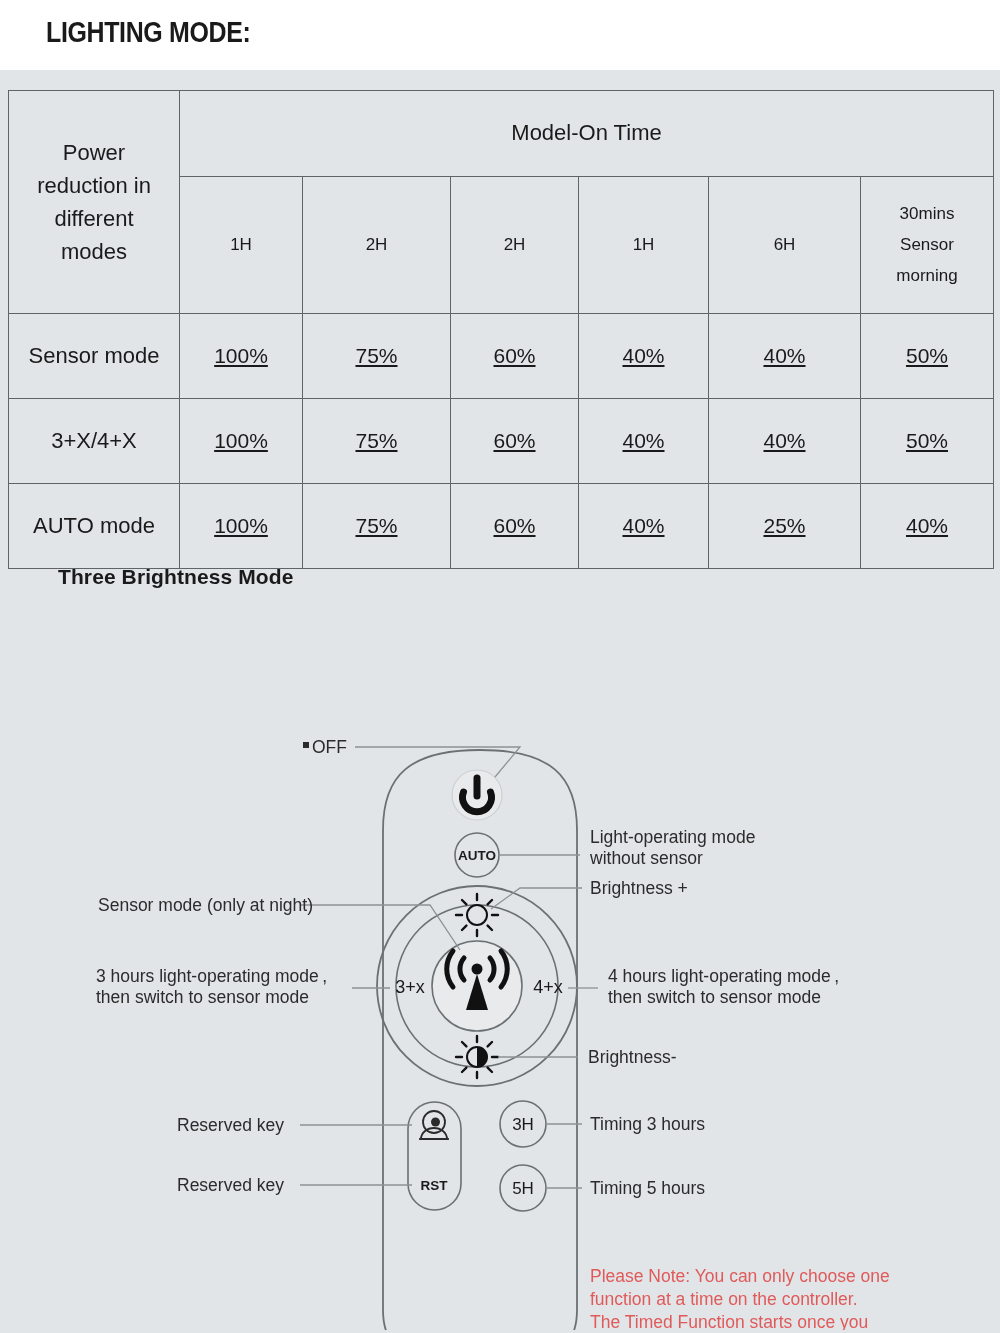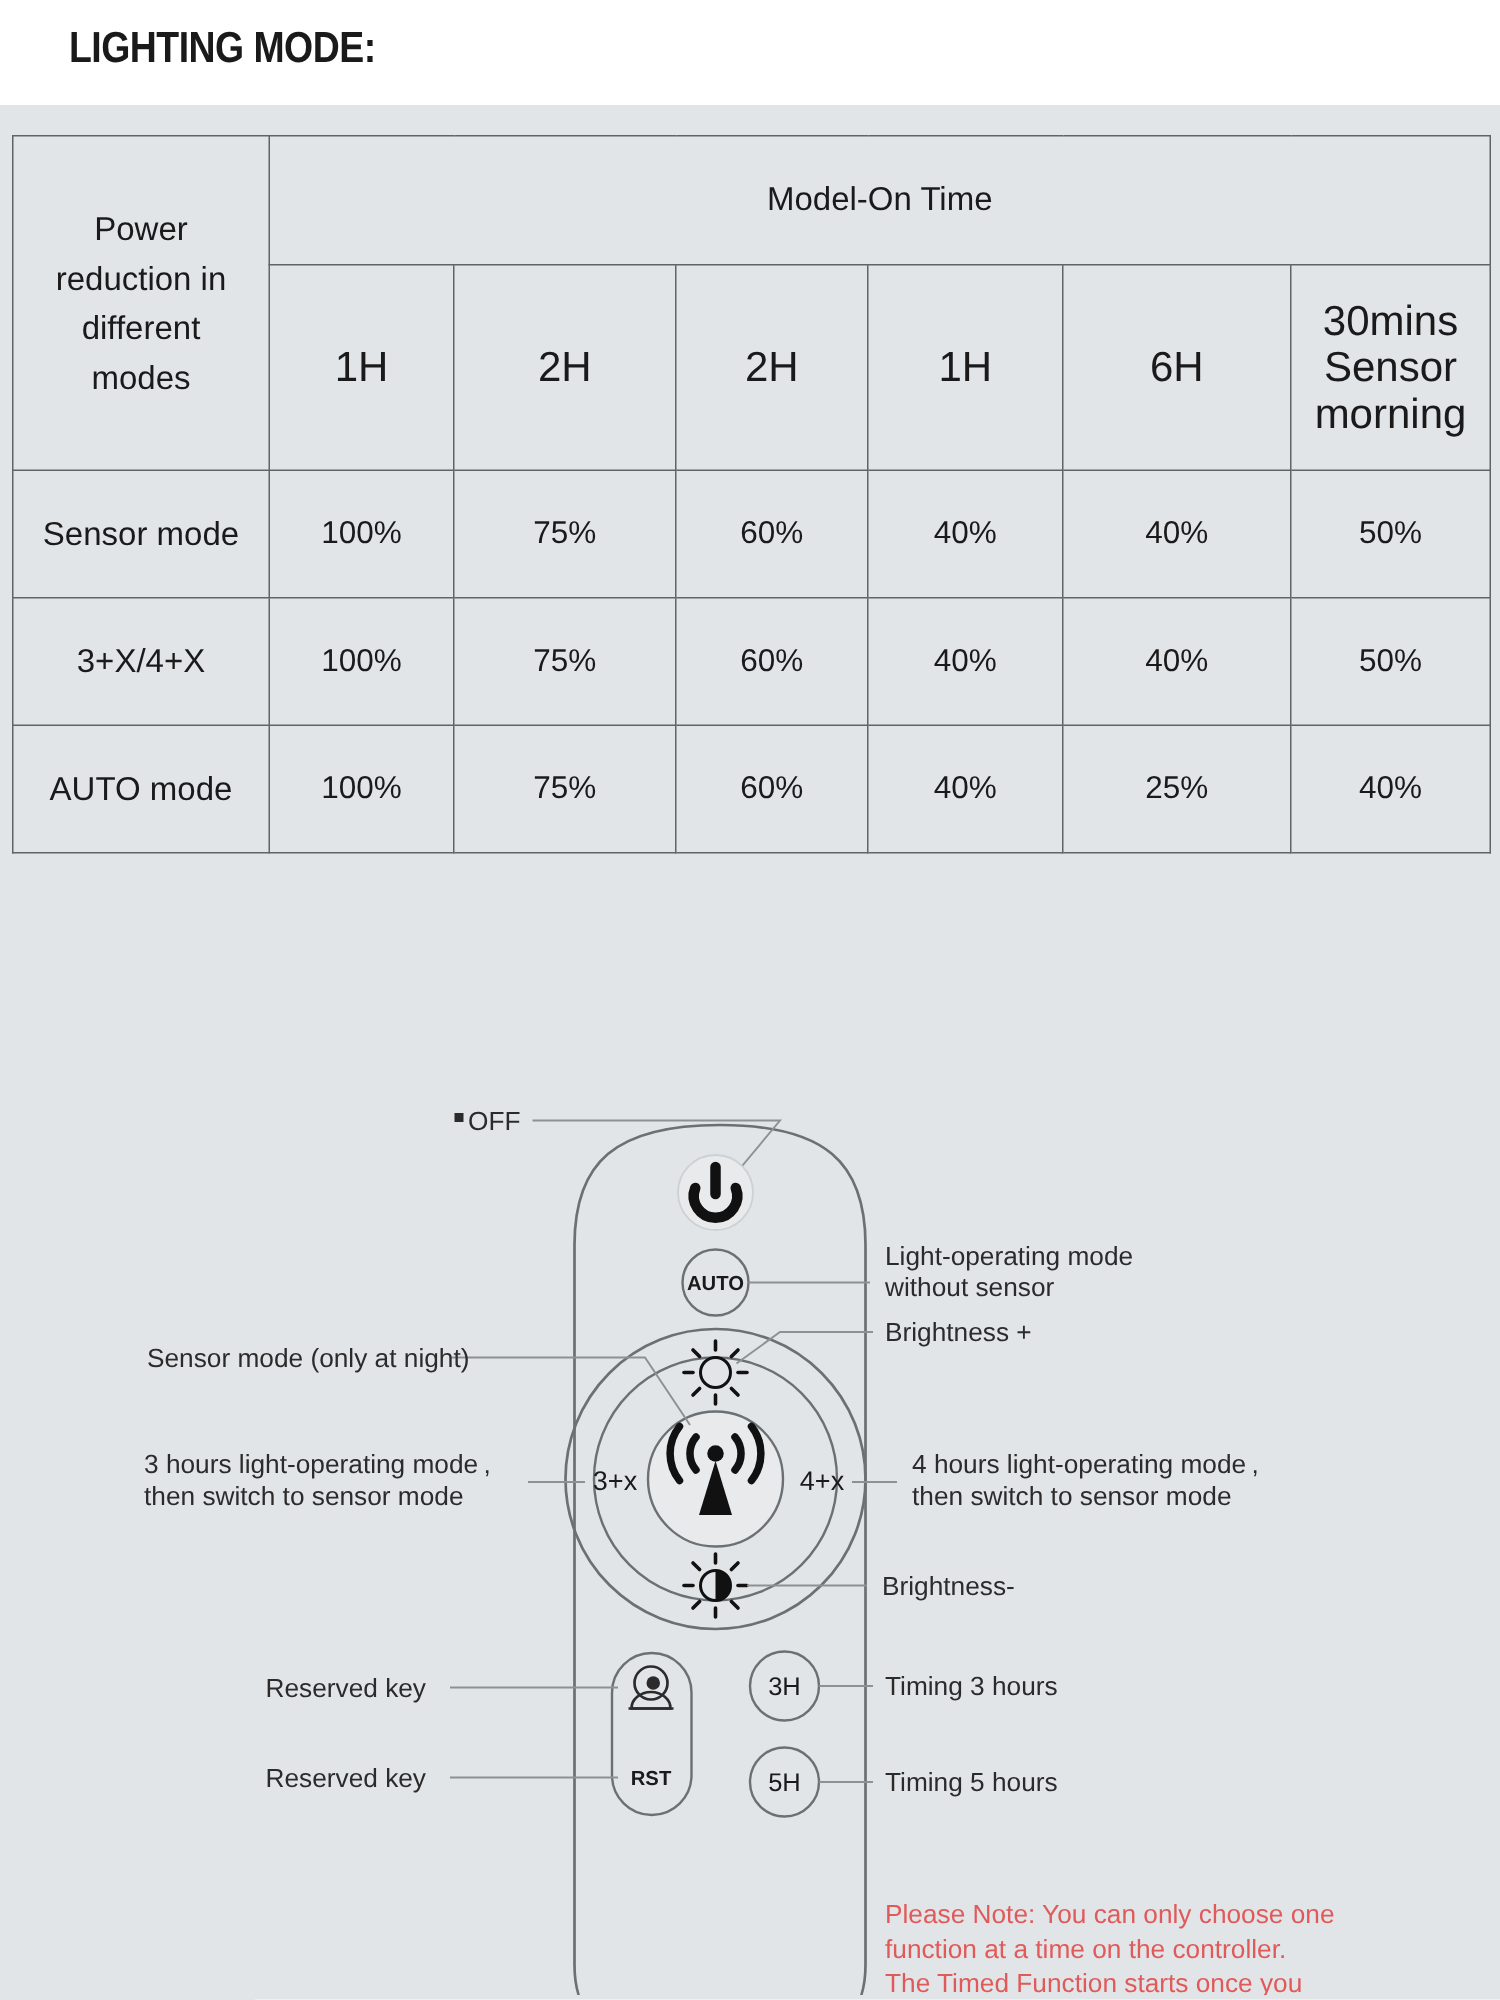--- a/index.html
+++ b/index.html
@@ -41,27 +41,27 @@
     font-weight:normal;
     color:#1a1a1a;
   }
   .th-rowlabel{
     font-size:22px;line-height:33px;height:182px;padding:20px 4px;
   }
   .th-group{
     font-size:22px;height:70px;
   }
   .th-sub{
-    font-size:28px;height:112px;line-height:31px;padding:2px 3px;margin-left:28px;
+    font-size:17px;height:112px;line-height:31px;padding:2px 3px;margin-left:28px;
   }
   .td-mode{
     font-size:22px;height:82px;
   }
   .td-val{
-    font-size:21px;height:82px;
+    font-size:21px;height:82px;text-decoration:underline;
   }
   
   #brightness-heading{
     position:absolute;left:58px;top:495px;
     font-size:21px;font-weight:bold;color:#1a1a1a;
     letter-spacing:0.1px;
   }
   #memory-note{
     position:absolute;left:60px;top:527px;
     font-size:16.5px;color:#e05a5a;
@@ -168,20 +168,21 @@
         <td class="td-val">100%</td>
         <td class="td-val">75%</td>
         <td class="td-val">60%</td>
         <td class="td-val">40%</td>
         <td class="td-val">25%</td>
         <td class="td-val">40%</td>
       </tr>
     </tbody>
   </table>
 
+  <div id="brightness-heading">Three Brightness Mode</div>
 
   <div id="diagram">
     <svg width="1000" height="700" viewBox="0 0 1000 700" xmlns="http://www.w3.org/2000/svg">
 
       <path class="outline" d="M 383 200
                C 383 145, 410 120, 480 120
                C 550 120, 577 145, 577 200
                L 577 680
                C 577 722, 550 738, 480 738
                C 410 738, 383 722, 383 680

